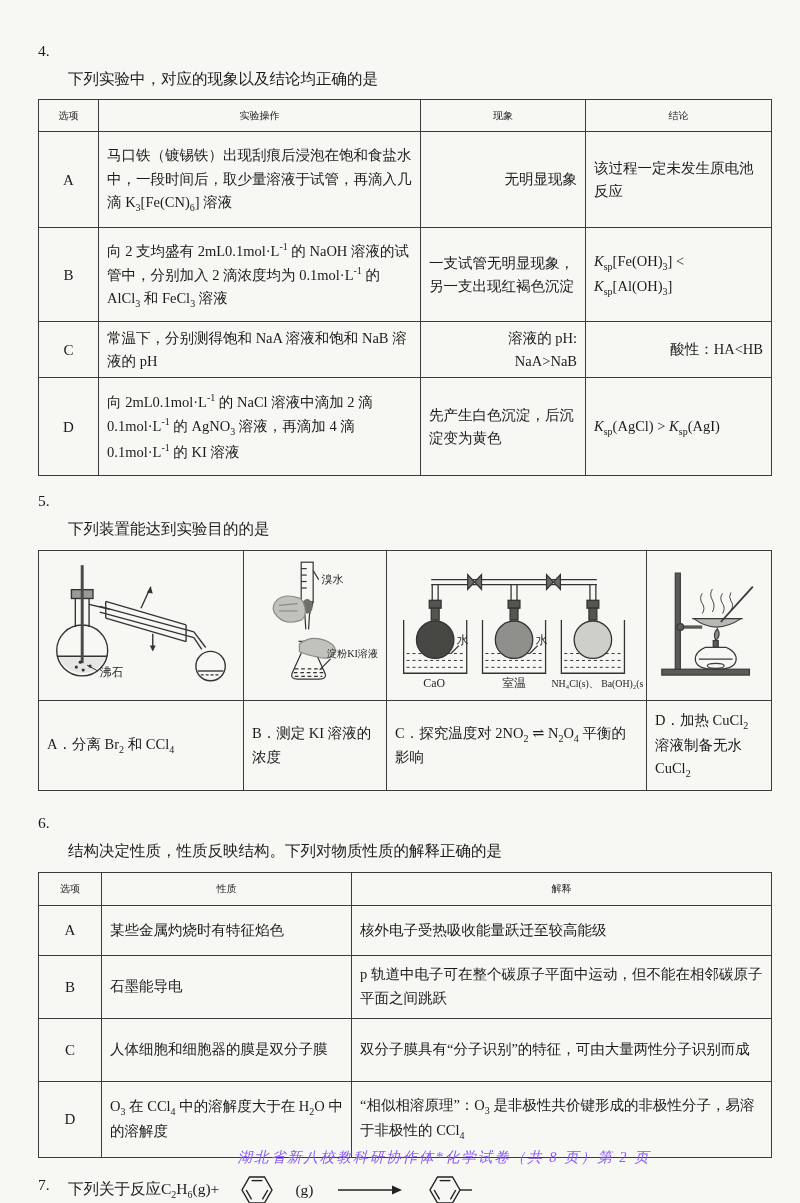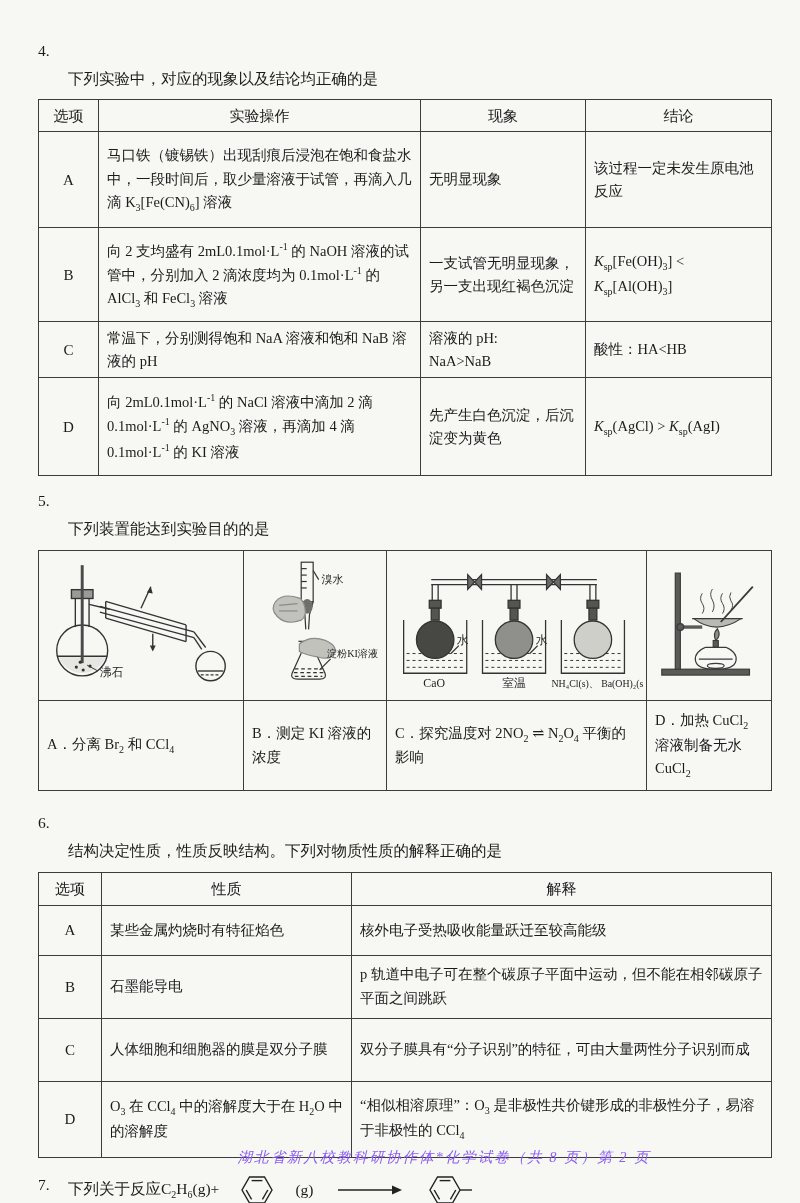--- a/index.html
+++ b/index.html
@@ -12,23 +12,23 @@
     -webkit-font-smoothing:antialiased;
   }
   .page{position:relative;width:800px;height:1203px;overflow:hidden;}
   .content{padding:40px 28px 0 38px;}
   .qtitle{display:flex;font-size:15.5px;line-height:1.45;margin:0 0 9px 0;}
   .qnum{width:30px;flex:0 0 30px;}
   .qtext{flex:1;margin-top:28px;}
   table{border-collapse:collapse;table-layout:fixed;width:733px;background:transparent;}
   td,th{border:1.6px solid #3c3c3c;font-weight:normal;font-size:14.5px;line-height:1.6;
         padding:4px 8px;vertical-align:middle;box-sizing:border-box;}
-  .thead td{text-align:center;font-size:15px;padding:2px 4px;}
+  .thead td{text-align:center;font-size:10px;padding:2px 4px;}
   .opt{text-align:center;font-size:15px;}
-  .ta-c{text-align:left;}
+  .ta-c{text-align:right;}
   .ta-l{text-align:left;}
   sub{font-size:10px;}
   sup{font-size:10px;}
   .mt14{margin-top:14px;}
   .mt22{margin-top:21px;}
   
   .t5 td{padding:2px 6px;margin-top:32px;}
   .t5 .imgcell{height:144px;text-align:center;vertical-align:middle;padding:2px;}
   .t5 .cap{height:90px;font-size:14.5px;vertical-align:middle;padding:4px 8px;}
   svg text{font-family:"Liberation Serif","DejaVu Serif",serif;fill:#222;}

